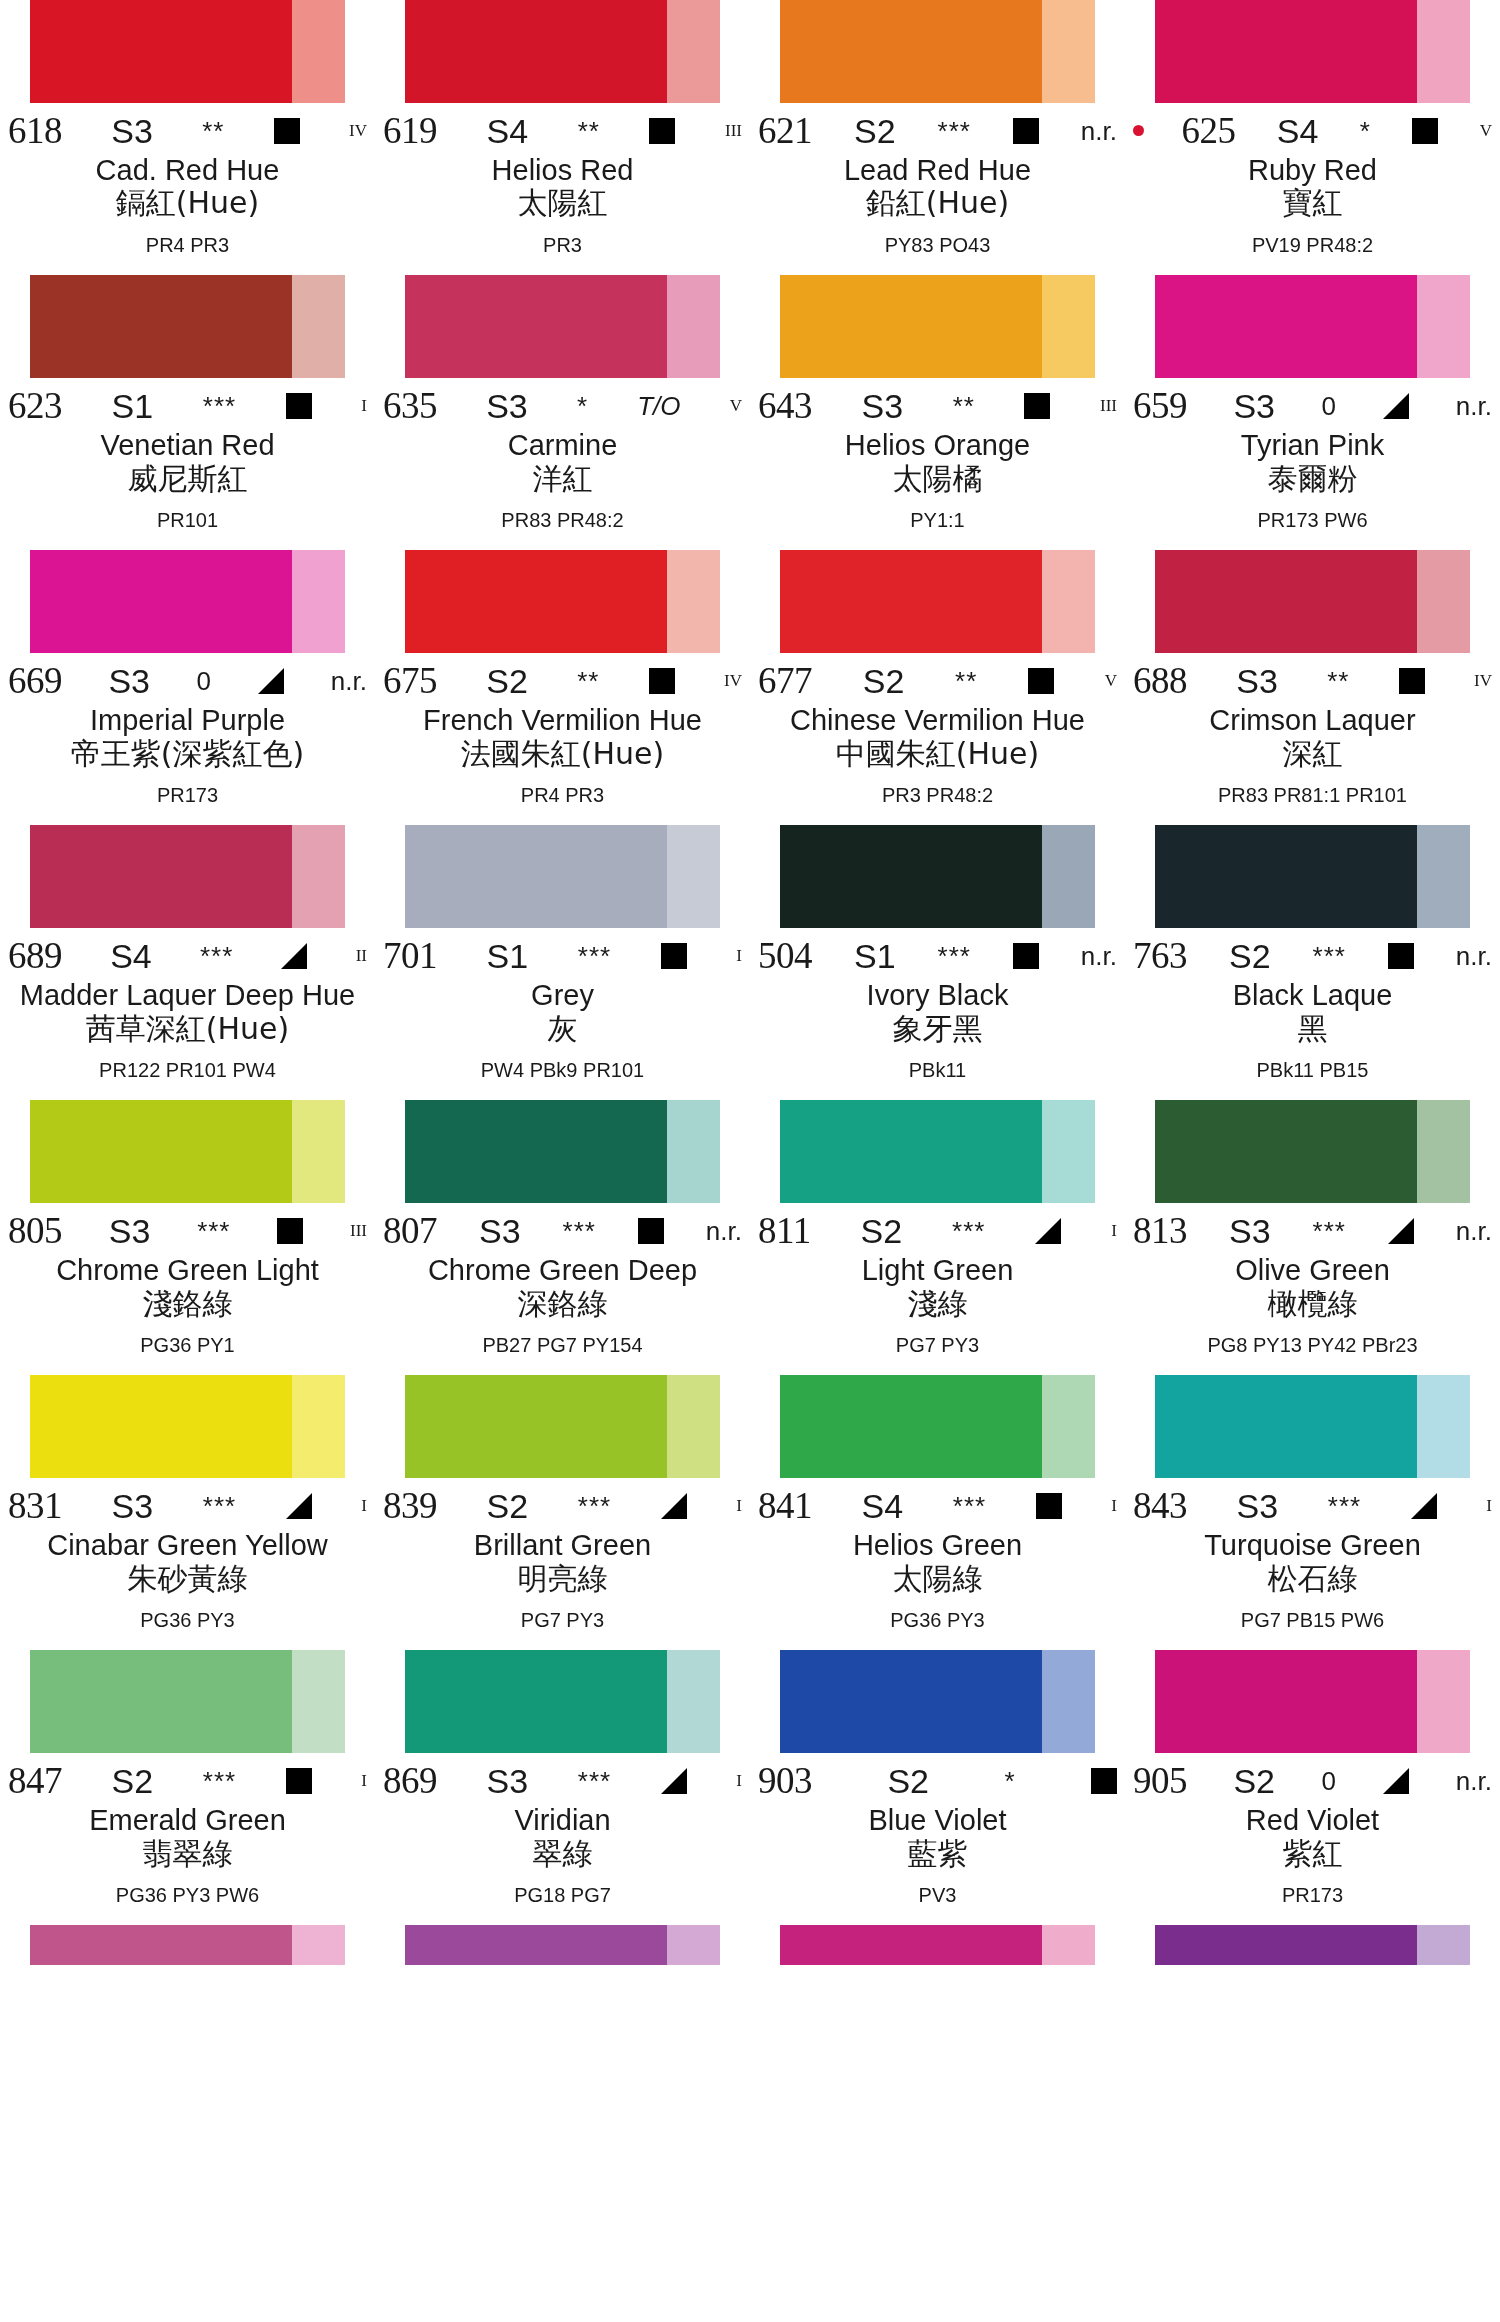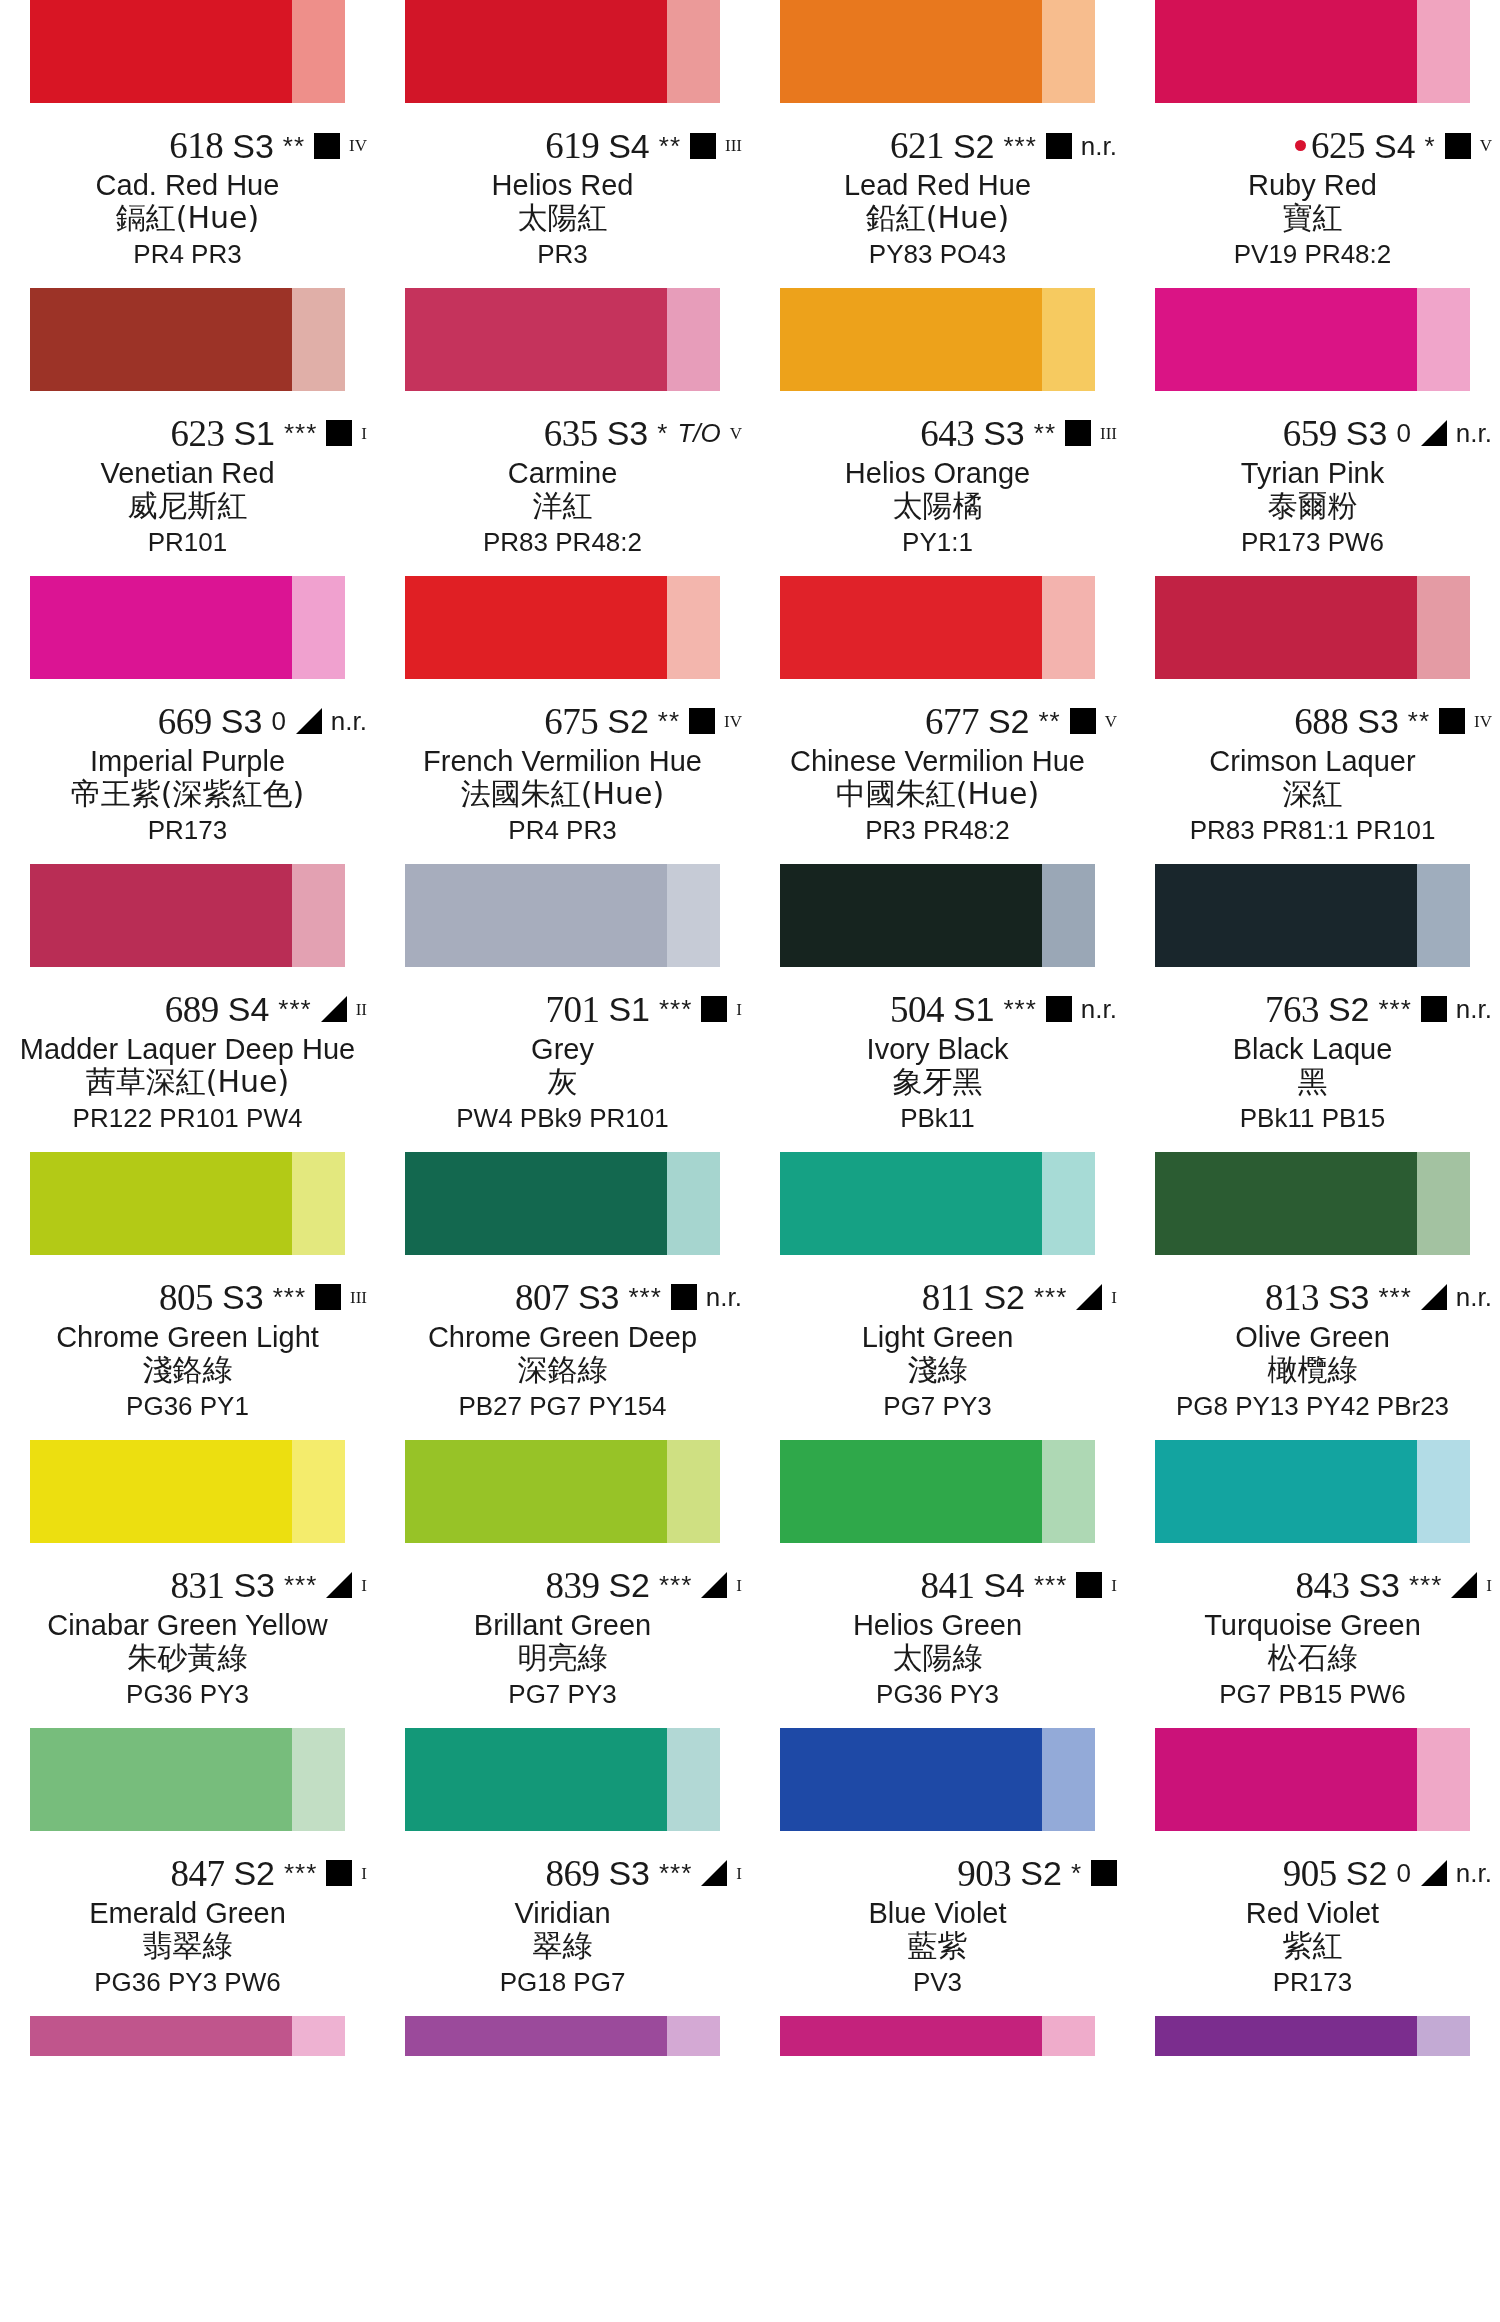--- a/index.html
+++ b/index.html
@@ -41,23 +41,23 @@
   }
   .swatch-tint {
     flex: 1 1 auto;
     height: 100%;
   }
 
   
   .code-line {
     display: flex;
     align-items: center;
-    justify-content: flex-end;
+    justify-content: space-between;
     gap: 9px;
-    margin-top: 24px;
+    margin-top: 9px;
     white-space: nowrap;
     line-height: 1;
   }
   .dot-marker {
     width: 11px;
     height: 11px;
     border-radius: 50%;
     background: #d81230;
     flex: 0 0 auto;
     margin-right: -4px;
@@ -116,23 +116,23 @@
     margin-top: 5px;
     font-weight: 400;
   }
   .name-zh {
     font-size: 30px;
     line-height: 1.12;
     margin-top: 0;
     font-family: "DejaVu Sans", "Liberation Sans", sans-serif;
   }
   .pigments {
-    font-size: 26px;
+    font-size: 20px;
     line-height: 1.15;
-    margin-top: 5px;
+    margin-top: 14px;
   }
 </style>
 </head>
 <body>
 
 <div id="chart-grid">
     <div class="paint-cell" style="margin-bottom: 18px;">
       <div class="swatch">
         <div class="swatch-mass" style="background: rgb(216, 21, 36);"></div>
         <div class="swatch-tint" style="background: rgb(238, 143, 138);"></div>

